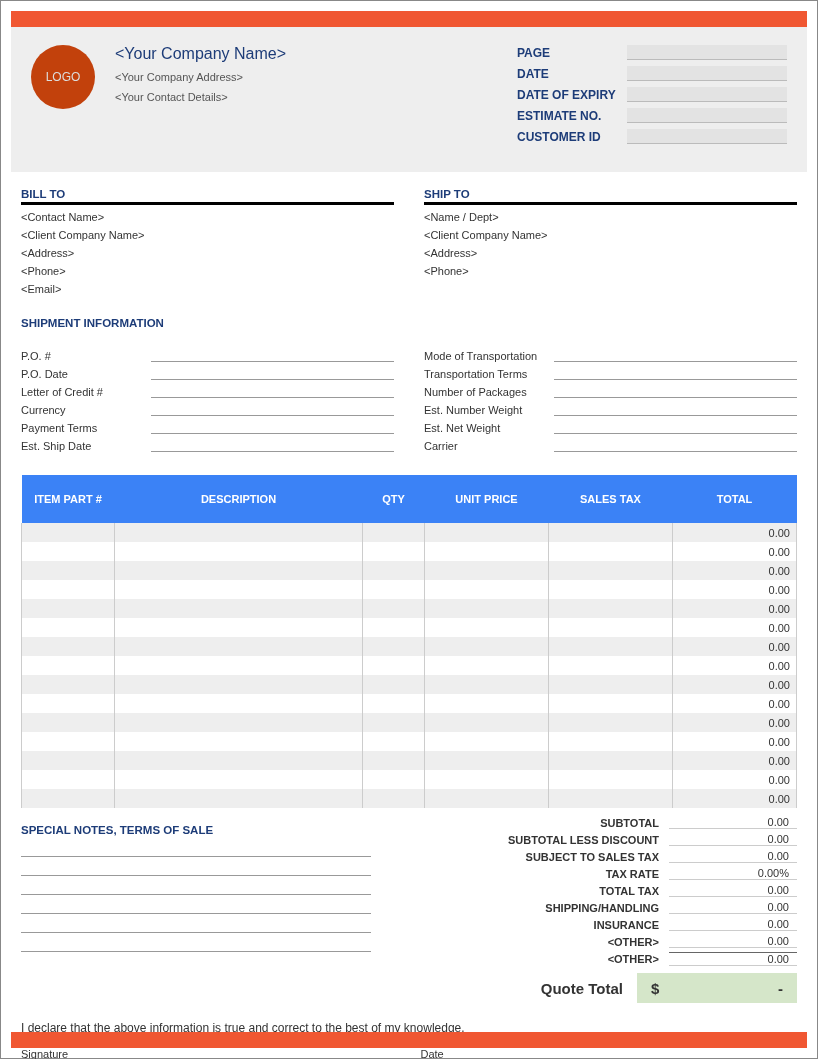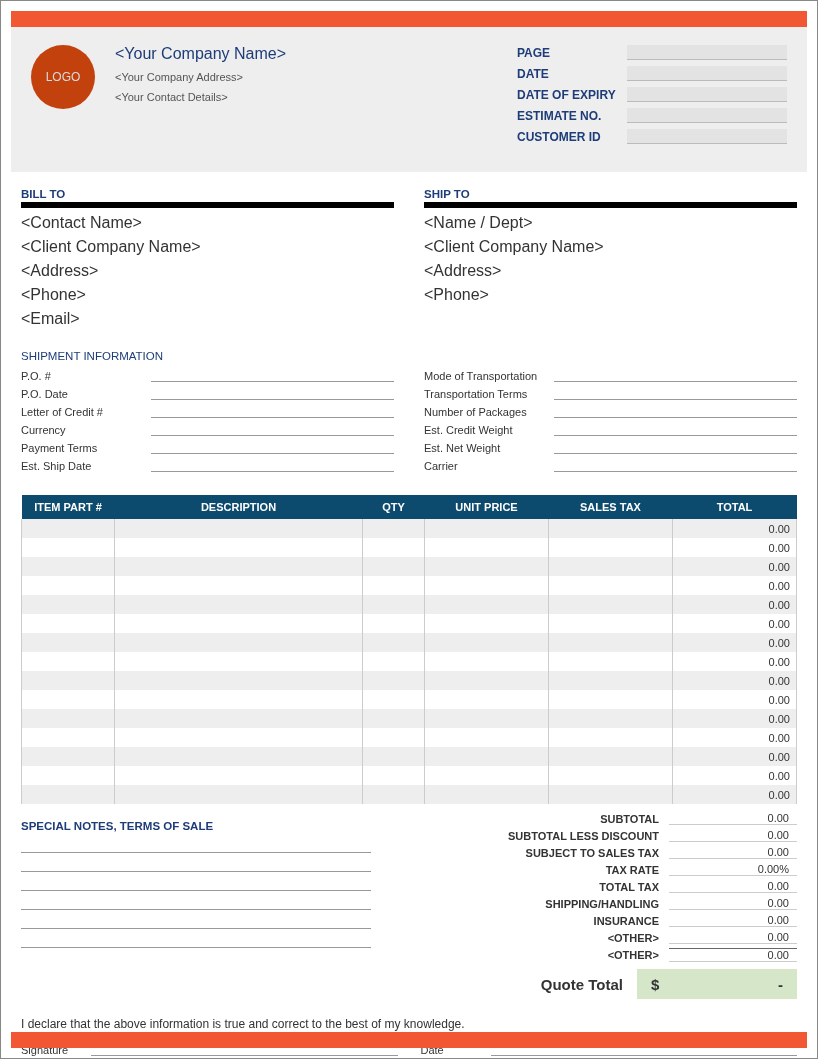--- a/index.html
+++ b/index.html
@@ -11,31 +11,31 @@
 .company{flex:1}
 .company .name{color:#1d3c78;font-size:16px;margin-bottom:8px}
 .company .line{color:#555;font-size:11px;margin-bottom:8px}
 .meta{width:270px}
 .meta-row{display:flex;margin-bottom:6px;align-items:center}
 .meta-label{color:#1d3c78;font-weight:bold;font-size:12px;width:110px;flex-shrink:0}
 .meta-val{flex:1;height:14px;background:#e3e3e3;border-bottom:1px solid #bbb}
 .content{padding:16px 10px 0 10px}
 .two-col{display:flex;gap:30px}
 .col{flex:1}
-.sec-title{color:#1d3c78;font-weight:bold;font-size:11.5px;border-bottom:6px solid #000000;padding-bottom:2px;margin-bottom:6px}
-.addr-line{font-size:16px;color:#333;margin-bottom:6px}
+.sec-title{color:#1d3c78;font-weight:bold;font-size:11.5px;border-bottom:3px solid #000000;padding-bottom:2px;margin-bottom:6px}
+.addr-line{font-size:11px;color:#333;margin-bottom:6px}
 .ship-info{margin-top:16px}
-.ship-title{color:#1d3c78;font-weight:normal;font-size:11.5px;margin-bottom:7px}
+.ship-title{color:#1d3c78;font-weight:bold;font-size:11.5px;margin-bottom:20px}
 .kv-cols{display:flex;gap:30px}
 .kv-col{flex:1}
 .kv-row{display:flex;align-items:flex-end;margin-bottom:5px}
 .kv-label{width:130px;flex-shrink:0;font-size:11px}
 .kv-line{flex:1;border-bottom:1px solid #999;height:12px}
 table.items{width:100%;border-collapse:collapse;margin-top:18px;table-layout:fixed}
-table.items th{background:#0c4a6e;color:#fff;font-size:11px;font-weight:bold;padding:6px 4px;text-align:center}
+table.items th{background:#3b82f6;color:#fff;font-size:11px;font-weight:bold;padding:18px 4px;text-align:center}
 table.items td{font-size:11px;padding:2px 6px;height:15px;border-right:1px solid #ccc;border-left:1px solid #ccc}
 table.items tr.alt td{background:#eee}
 table.items td.total{text-align:right;border-right:1px solid #ccc}
 table.items td:first-child{border-left:1px solid #ccc}
 .below{display:flex;margin-top:6px;gap:36px}
 .notes{flex:1}
 .notes-title{color:#1d3c78;font-weight:bold;font-size:11.5px;margin-bottom:6px;margin-top:10px}
 .note-line{border-bottom:1px solid #999;height:14px;margin-bottom:4px}
 .totals{width:390px}
 .tot-row{display:flex;font-size:11px;height:17px;align-items:center}
@@ -146,21 +146,21 @@
             </div>
             <div class="kv-row">
               <div class="kv-label">Transportation Terms</div>
               <div class="kv-line"></div>
             </div>
             <div class="kv-row">
               <div class="kv-label">Number of Packages</div>
               <div class="kv-line"></div>
             </div>
             <div class="kv-row">
-              <div class="kv-label">Est. Credit Weight</div>
+              <div class="kv-label">Est. Number Weight</div>
               <div class="kv-line"></div>
             </div>
             <div class="kv-row">
               <div class="kv-label">Est. Net Weight</div>
               <div class="kv-line"></div>
             </div>
             <div class="kv-row">
               <div class="kv-label">Carrier</div>
               <div class="kv-line"></div>
             </div>

